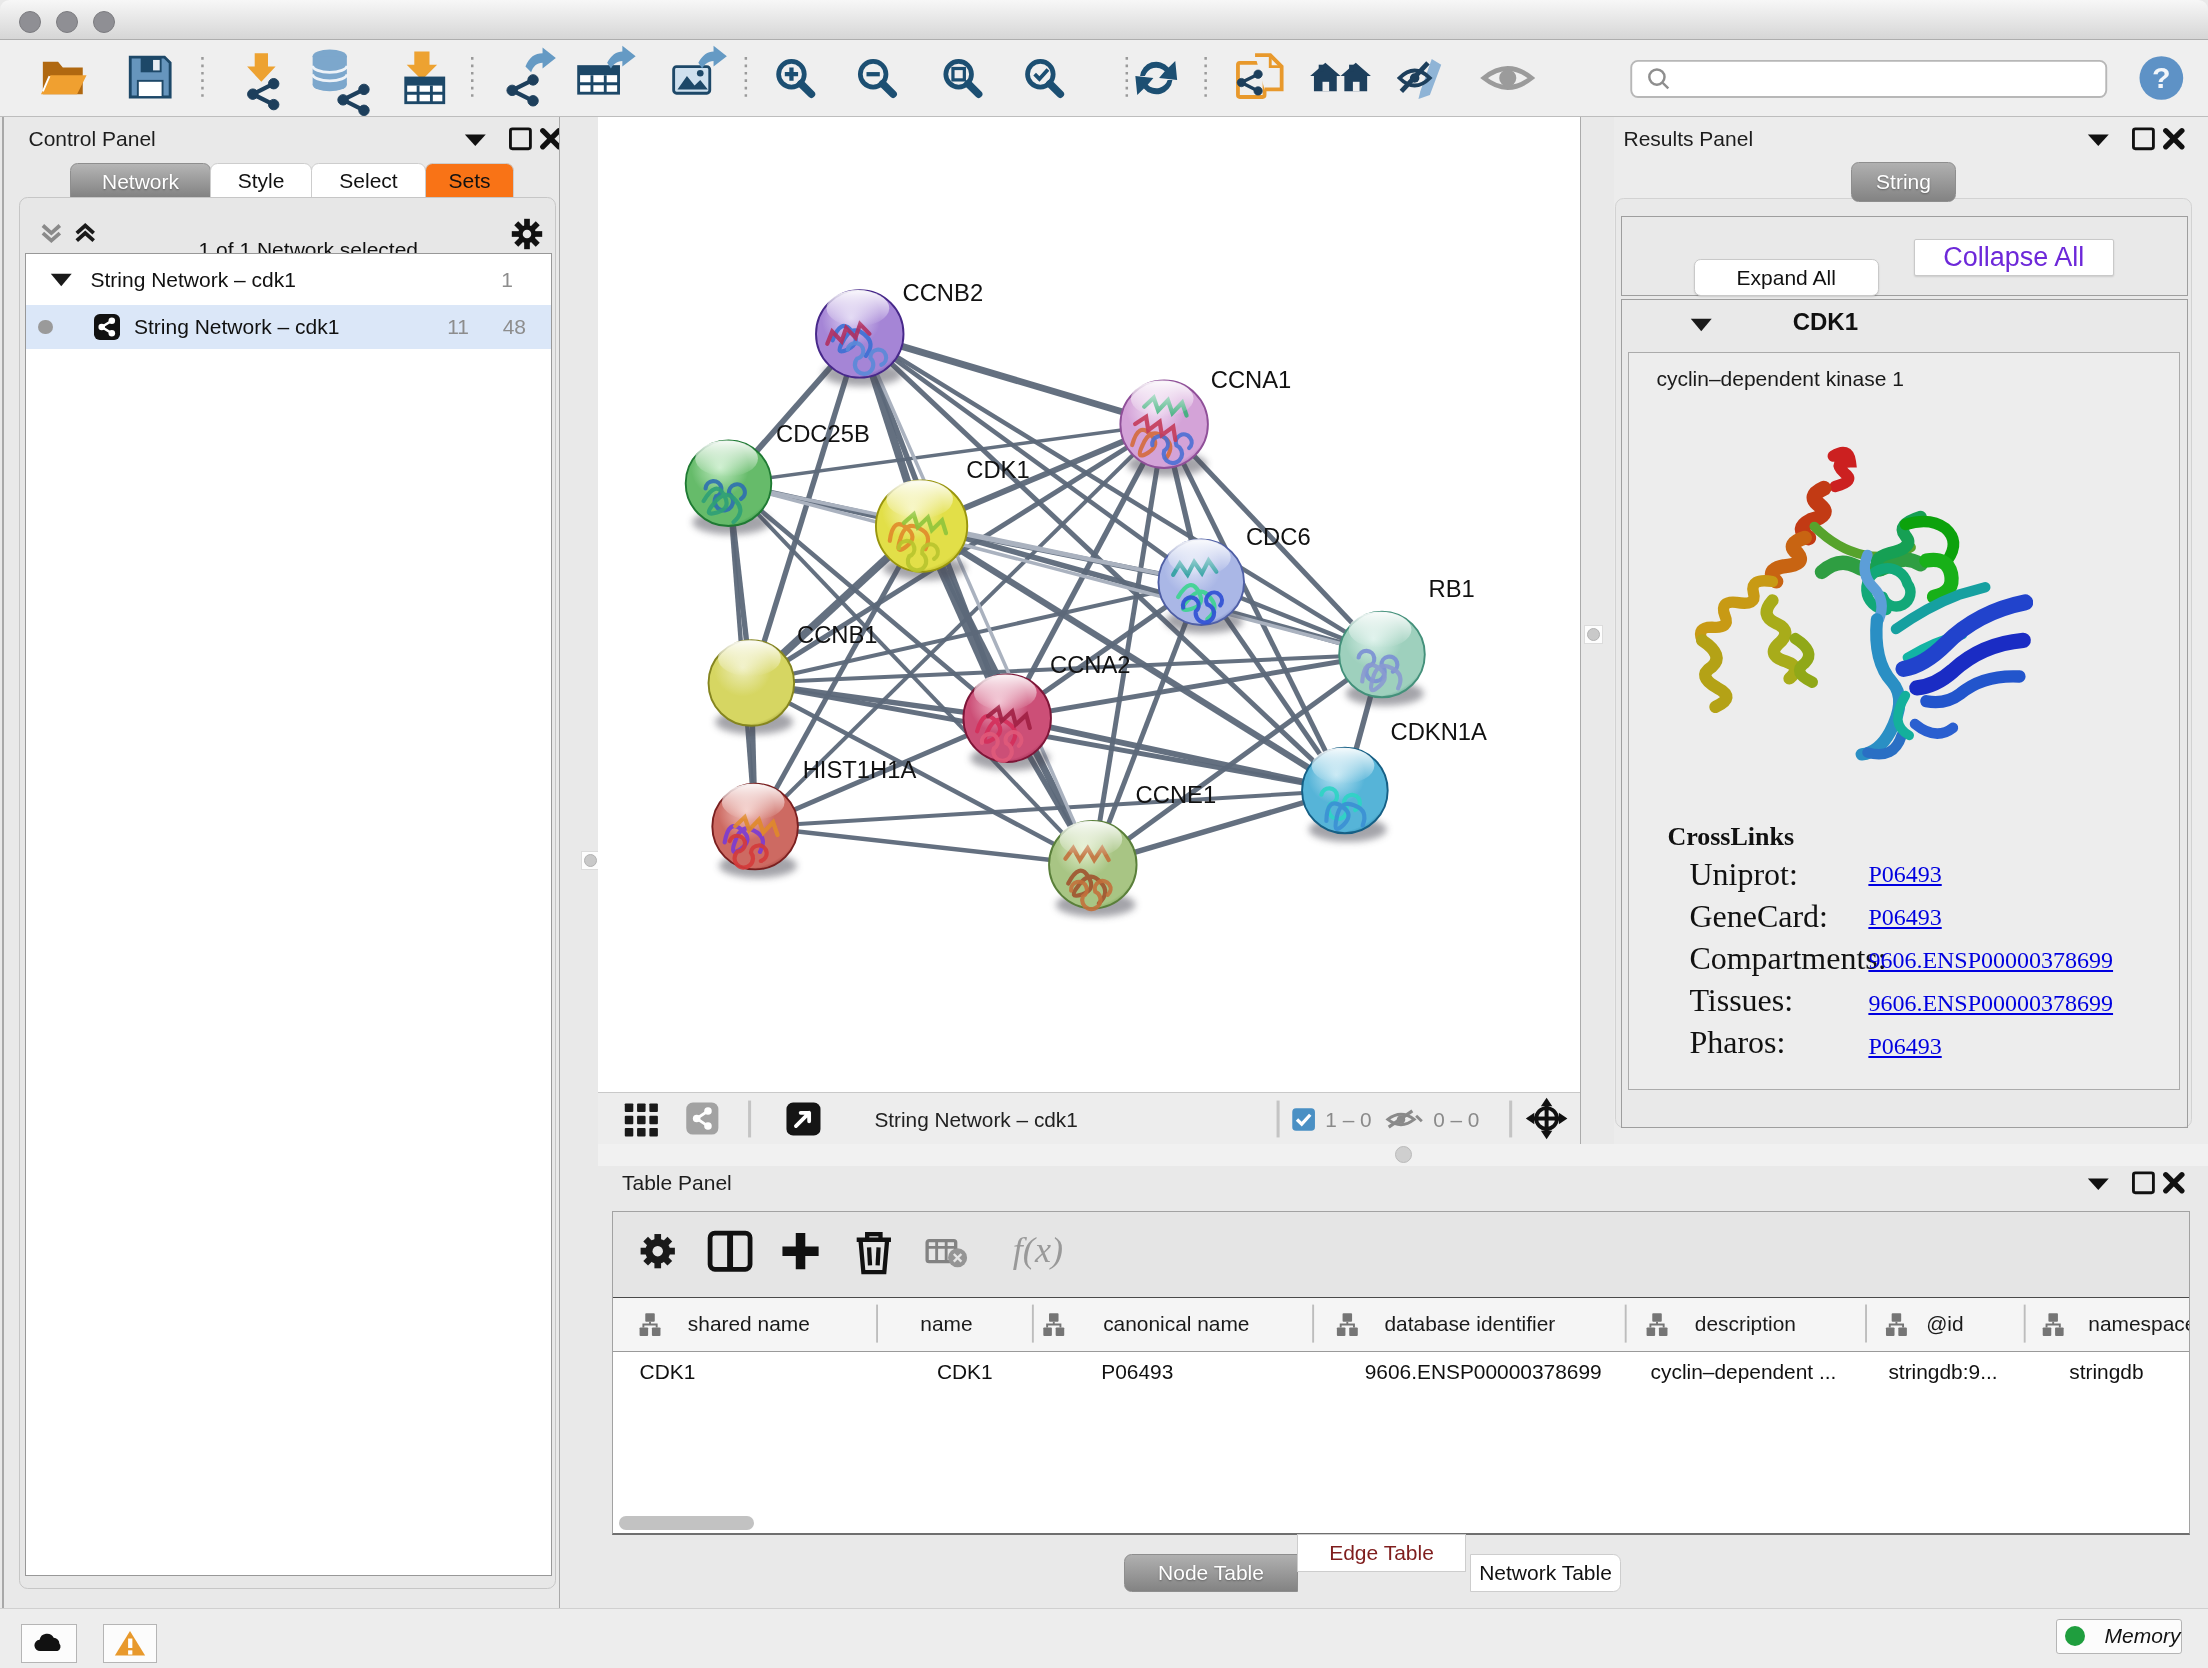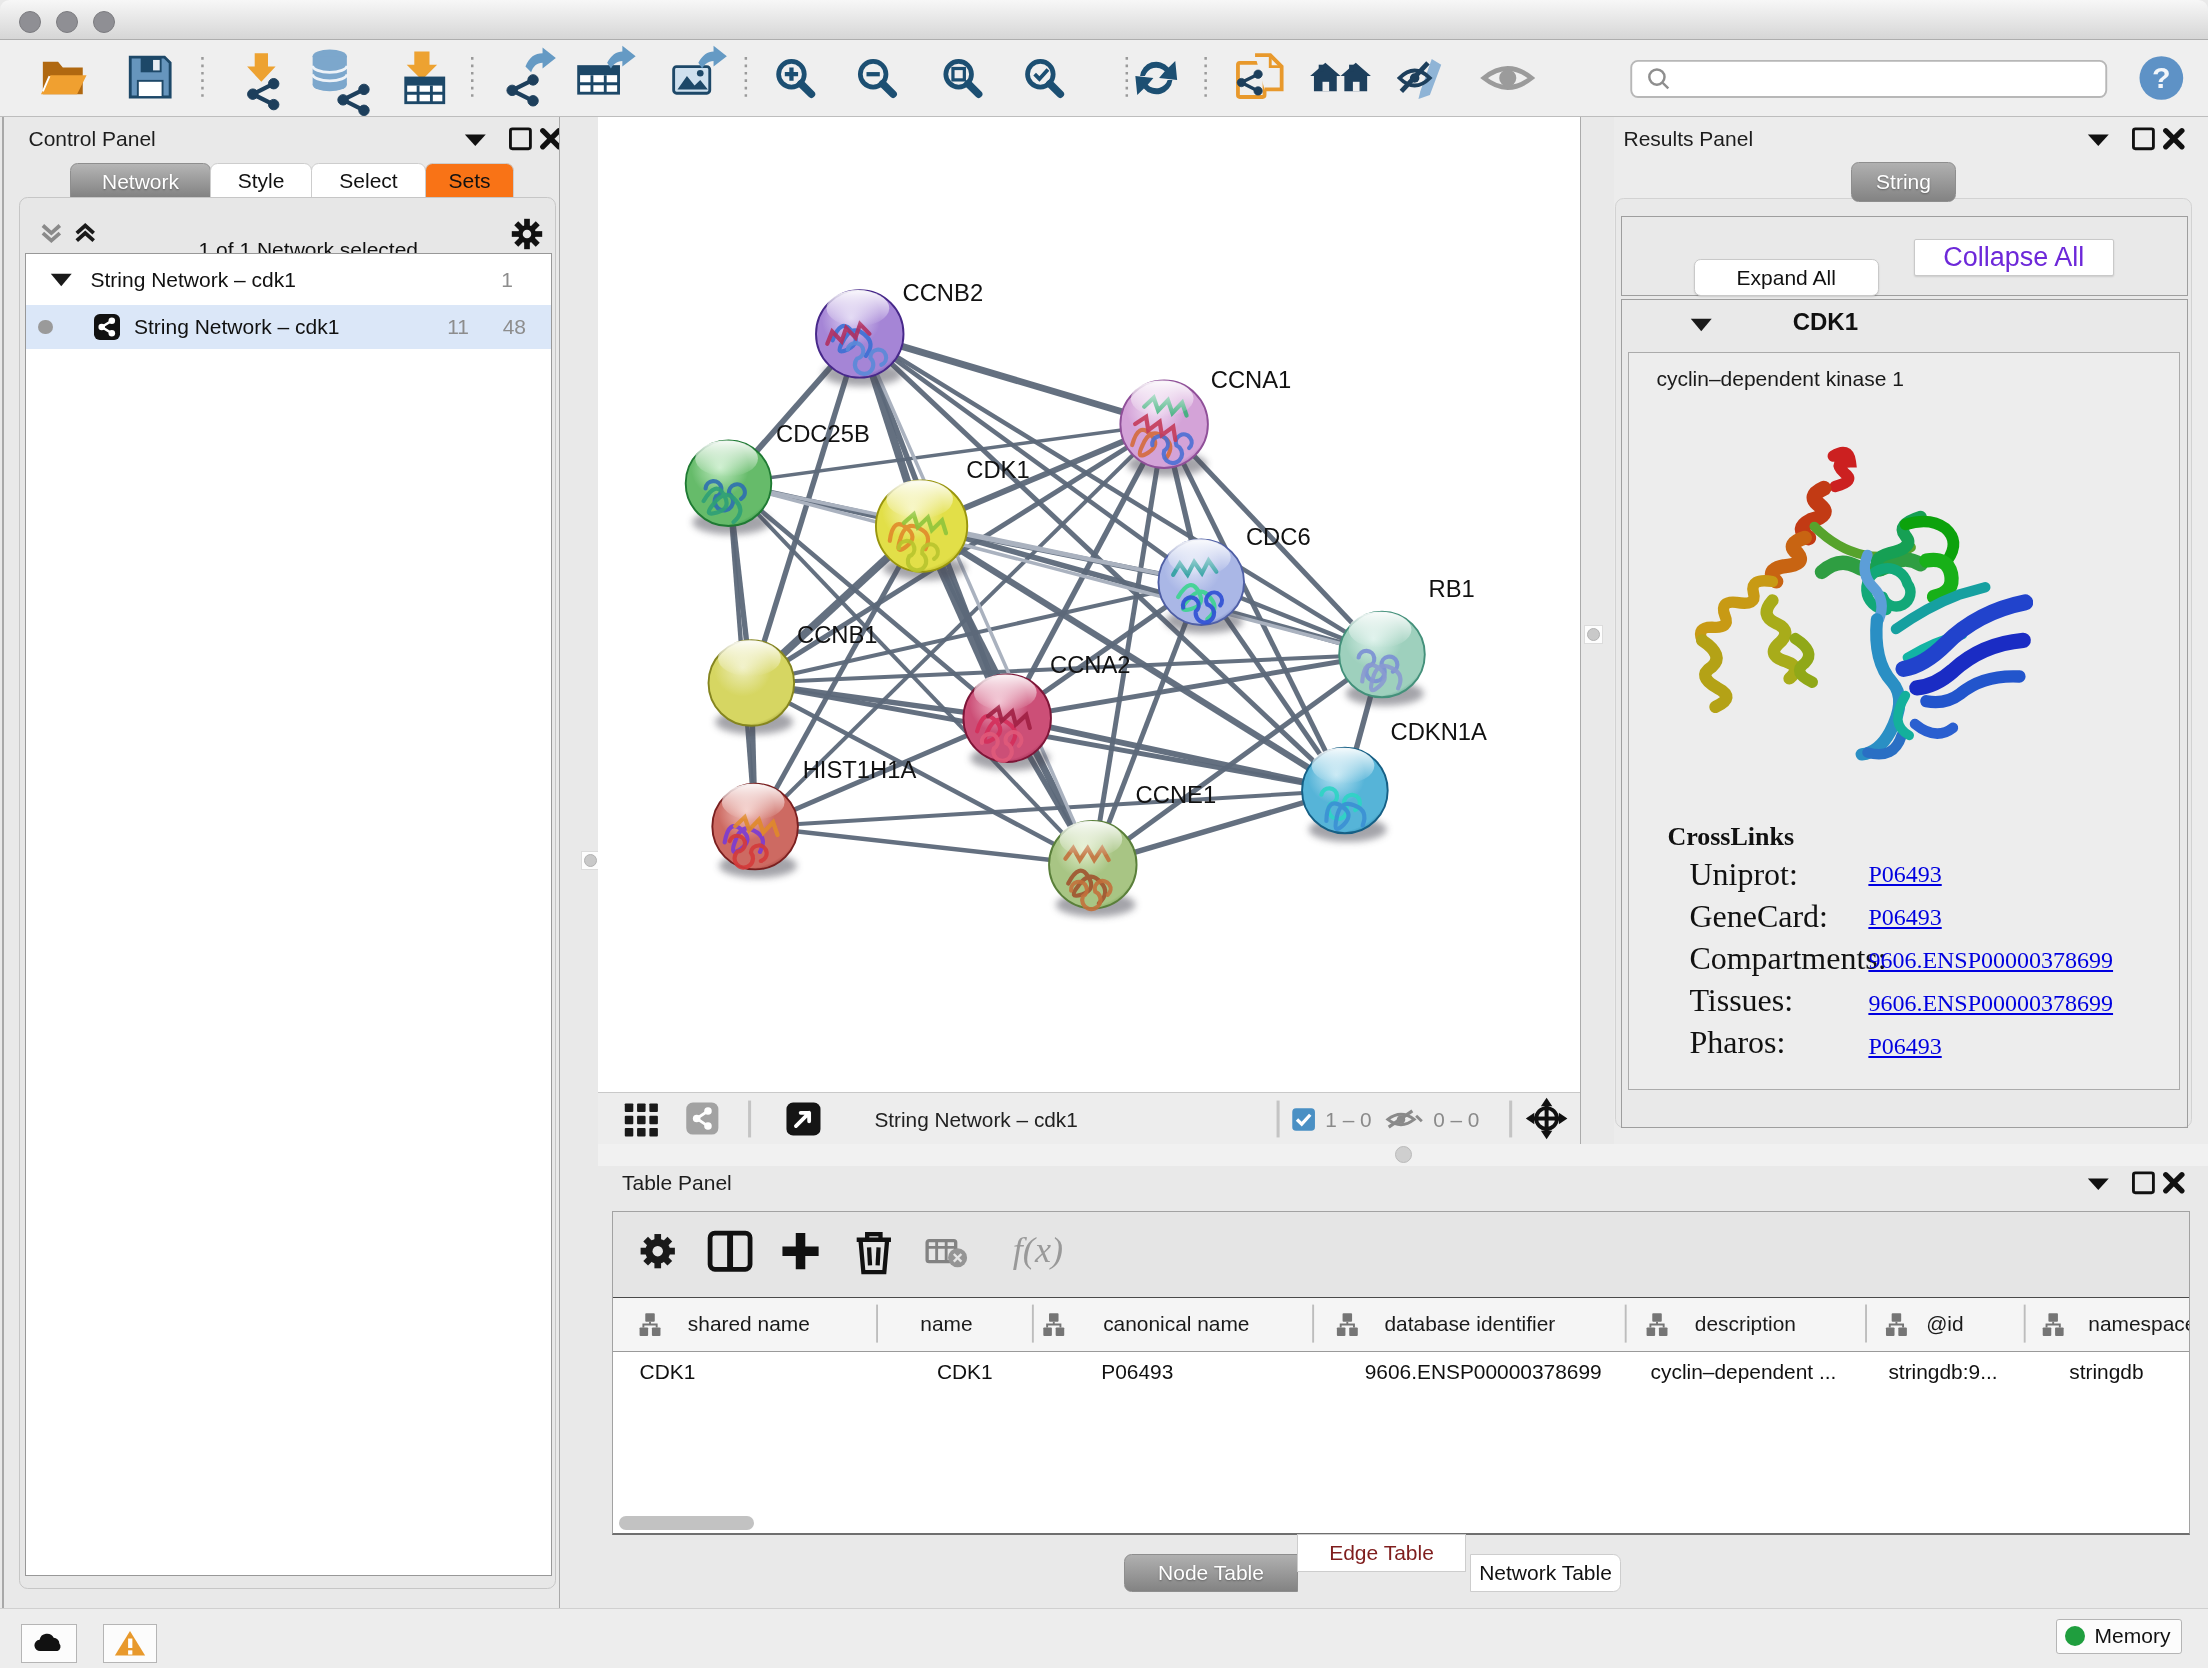--- a/index.html
+++ b/index.html
@@ -740,16 +740,16 @@
   </div>
   <div class="abs" style="left:103px;top:15px;width:52px;height:37px;background:#fcfcfc;border:1px solid #b5b5b5;display:flex;align-items:center;justify-content:center;">
     <svg width="34" height="28.5" viewBox="0 0 36 30">
         <path d="M18 2 L34 28 L2 28 Z" fill="#e8992c"></path>
         <rect x="16" y="10" width="4.5" height="10" fill="#fff"></rect>
         <rect x="16" y="22.5" width="4.5" height="4.5" fill="#fff"></rect>
       </svg>
   </div>
   <div class="abs" style="left:2056px;top:9.5px;width:124px;height:33px;background:#fcfcfc;border:1px solid #b5b5b5;border-radius:2.9px;display:flex;align-items:center;">
     <div style="width:20px;height:20px;border-radius:50%;background:#1f9e3e;margin-left:7.6px;"></div>
-    <div style="font-size:21px;color:#111;margin-left:10px;">Memory</div>
+    <div style="font-size:21px;color:#111;margin-left:20px;font-style:italic;">Memory</div>
   </div>
 </div>
 
 
 </body></html>

